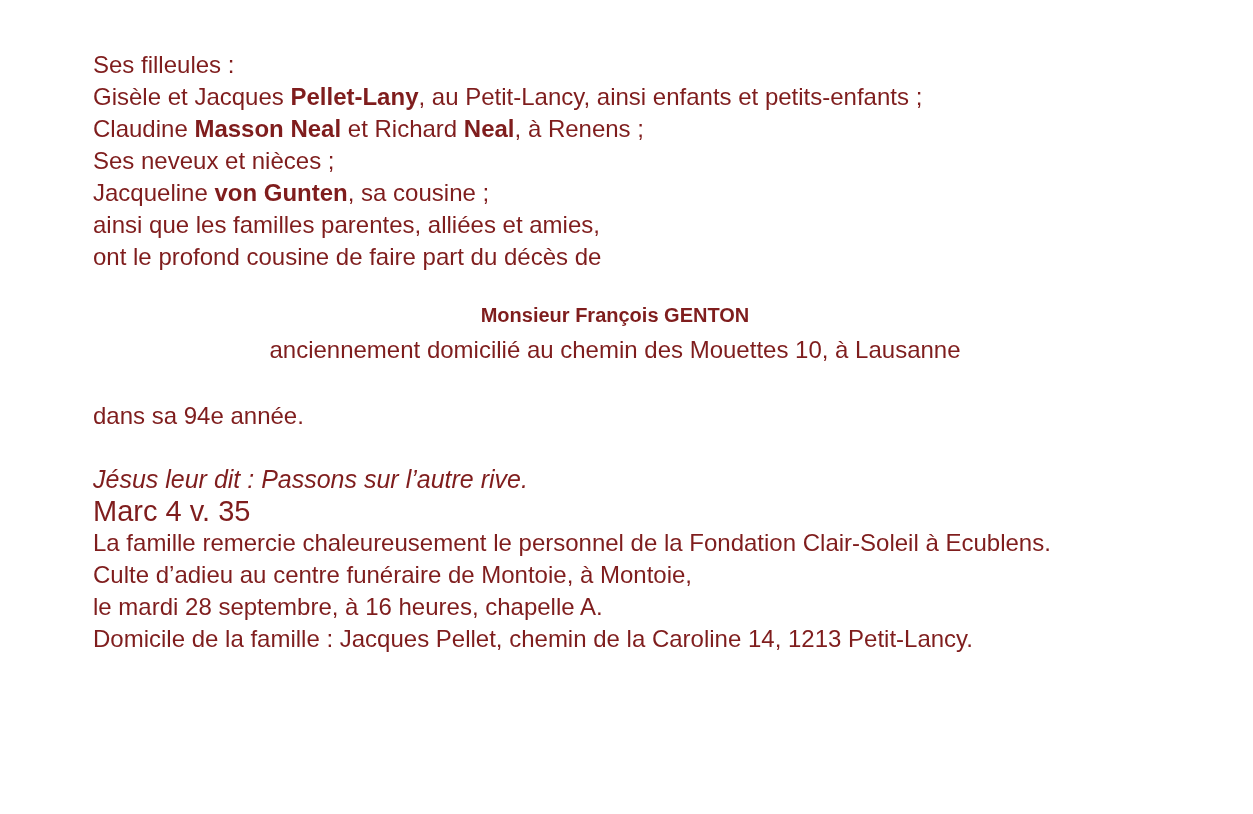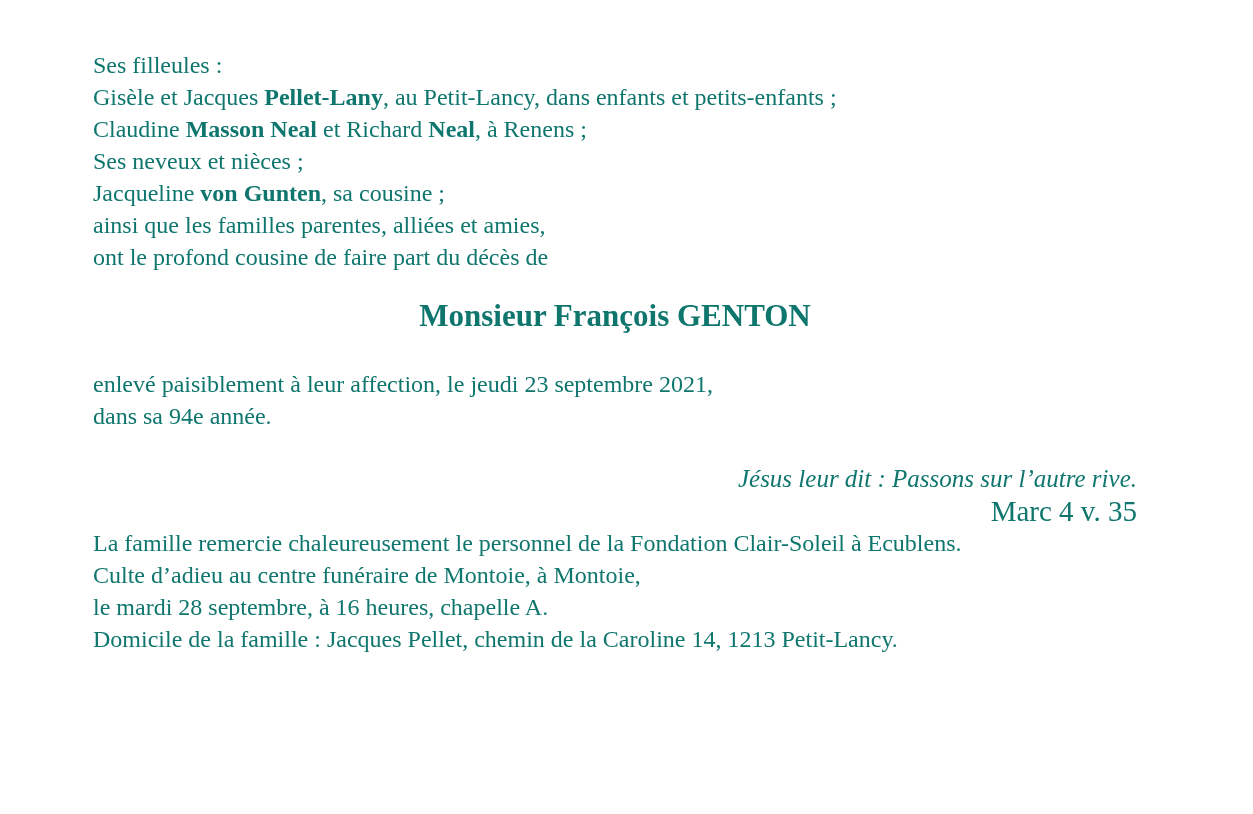--- a/index.html
+++ b/index.html
@@ -11,79 +11,78 @@
     width: 1253px;
     height: 814px;
     position: relative;
     overflow: hidden;
   }
   .doc {
     position: absolute;
     left: 93px;
     top: 49px;
     width: 1044px;
-    color: #0f766e;
-    font-family: Liberation Serif, serif;
+    color: #7f1d1d;
+    font-family: Liberation Sans, sans-serif;
     font-size: 24px;
     line-height: 32px;
   }
   .doc p {
     margin: 0;
     white-space: nowrap;
   }
   .bold { font-weight: bold; }
   .deceased-name {
     font-weight: bold;
-    font-size: 31px;
+    font-size: 20px;
     line-height: 37px;
     text-align: center;
     margin-top: 24px !important;
     white-space: nowrap;
   }
   .deceased-address {
     text-align: center;
   }
   .death-block {
     margin-top: 34px;
   }
   .verse-block {
     margin-top: 31px;
-    text-align: right;
   }
   .verse-quote {
     font-style: italic;
     font-size: 25px;
   }
   .verse-ref {
     font-size: 29px;
   }
   .details-block {
   }
 </style>
 </head>
 <body>
 
 <div class="doc">
 
   <section>
     <p><span>Ses filleules :</span></p>
-    <p><span>Gisèle et Jacques </span><span class="bold">Pellet-Lany</span><span>, au Petit-Lancy, dans enfants et petits-enfants ;</span></p>
+    <p><span>Gisèle et Jacques </span><span class="bold">Pellet-Lany</span><span>, au Petit-Lancy, ainsi enfants et petits-enfants ;</span></p>
     <p><span>Claudine </span><span class="bold">Masson Neal</span><span> et Richard </span><span class="bold">Neal</span><span>, à Renens ;</span></p>
     <p><span>Ses neveux et nièces ;</span></p>
     <p><span>Jacqueline </span><span class="bold">von Gunten</span><span>, sa cousine ;</span></p>
     <p><span>ainsi que les familles parentes, alliées et amies,</span></p>
     <p><span>ont le profond cousine de faire part du décès de</span></p>
   </section>
 
   <section>
     <p class="deceased-name">Monsieur François GENTON</p>
+    <p class="deceased-address">anciennement domicilié au chemin des Mouettes 10, à Lausanne</p>
   </section>
 
   <section class="death-block">
-    <p><span>enlevé paisiblement à leur affection, le jeudi 23 septembre 2021,</span></p>
     <p><span>dans sa 94e année.</span></p>
   </section>
 
   <section class="verse-block">
     <p class="verse-quote">Jésus leur dit : Passons sur l’autre rive.</p>
     <p class="verse-ref">Marc 4 v. 35</p>
   </section>
 
   <section class="details-block">
     <p><span>La famille remercie chaleureusement le personnel de la Fondation Clair-Soleil à Ecublens.</span></p>

